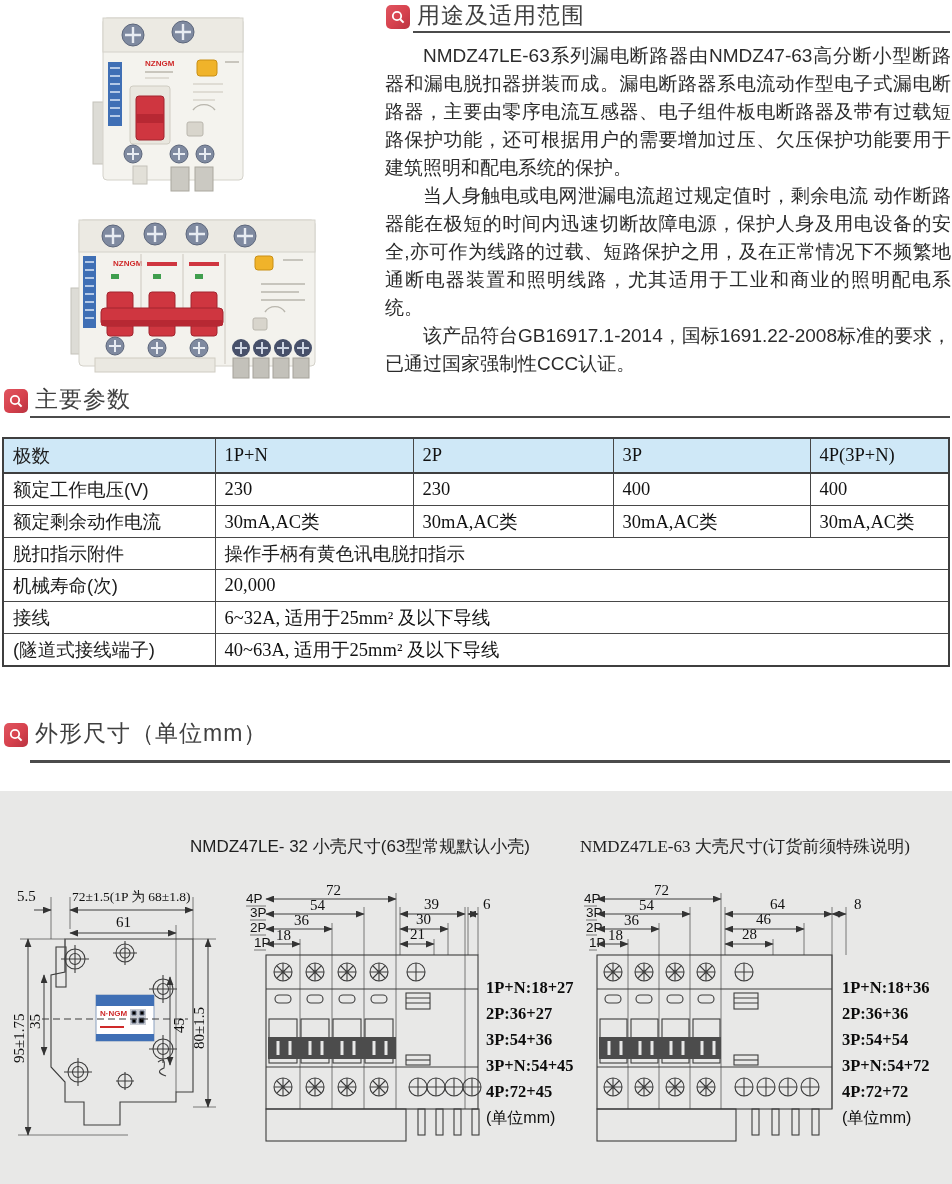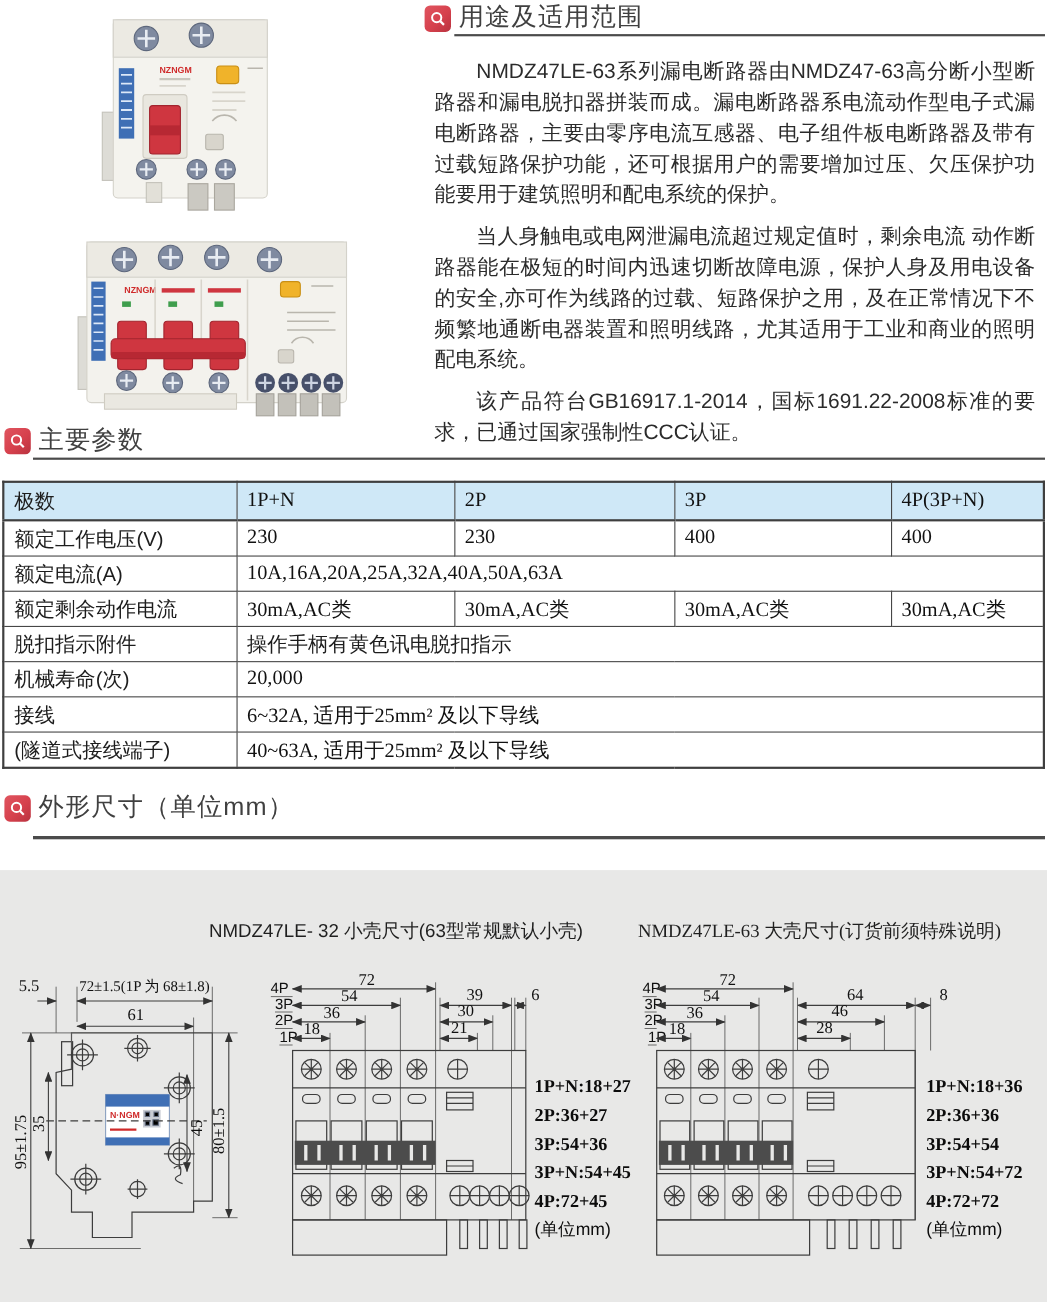--- a/index.html
+++ b/index.html
@@ -7,21 +7,21 @@
         font-family:"Liberation Sans",sans-serif;color:#2e2e2e;}
   
   .sec-icon{position:absolute;width:24px;height:24px;border-radius:5px;
             background:linear-gradient(135deg,#e05560 0%,#d6414d 55%,#b93340 100%);
             display:flex;align-items:center;justify-content:center;}
   .sec-title{position:absolute;color:#404040;font-size:23px;letter-spacing:1px;font-weight:400;}
   .sec-rule{position:absolute;height:2px;background:#4b4b4b;}
   
   .usage-text{position:absolute;left:385px;top:42px;width:566px;font-size:19px;line-height:28px;
               text-align:justify;color:#2b2b2b;}
-  .usage-text p{margin:10px;text-indent:2em;}
+  .usage-text p{margin:0;text-indent:2em;}
   
   table.params{position:absolute;left:2px;top:437px;width:946px;border-collapse:collapse;
                border:2px solid #3f3f3f;table-layout:fixed;}
   table.params td{border:1px solid #474747;height:31px;padding:0 9px;font-size:18.5px;
                   font-family:"Liberation Serif",serif;color:#111;vertical-align:middle;margin-top:13px;}
   table.params td.lbl{font-family:"Liberation Sans",sans-serif;color:#1d1d1d;}
   table.params tr.head td{background:#cfe8f7;border-bottom:2px solid #3f3f3f;height:33px;}
   
   .gray-panel{position:absolute;left:0;top:791px;width:952px;height:474px;background:#e8e8e7;}
   .draw-caption{position:absolute;top:44px;font-size:17px;color:#1f1f1f;text-align:center;white-space:nowrap;}
@@ -196,24 +196,20 @@
       <td>2P</td>
       <td>3P</td>
       <td>4P(3P+N)</td>
     </tr>
     <tr>
       <td class="lbl">额定工作电压(V)</td>
       <td>230</td>
       <td>230</td>
       <td>400</td>
       <td>400</td>
-    </tr>
-    <tr>
-      <td class="lbl">额定电流(A)</td>
-      <td colspan="4">10A,16A,20A,25A,32A,40A,50A,63A</td>
     </tr>
     <tr>
       <td class="lbl">额定剩余动作电流</td>
       <td>30mA,AC类</td>
       <td>30mA,AC类</td>
       <td>30mA,AC类</td>
       <td>30mA,AC类</td>
     </tr>
     <tr>
       <td class="lbl">脱扣指示附件</td>

